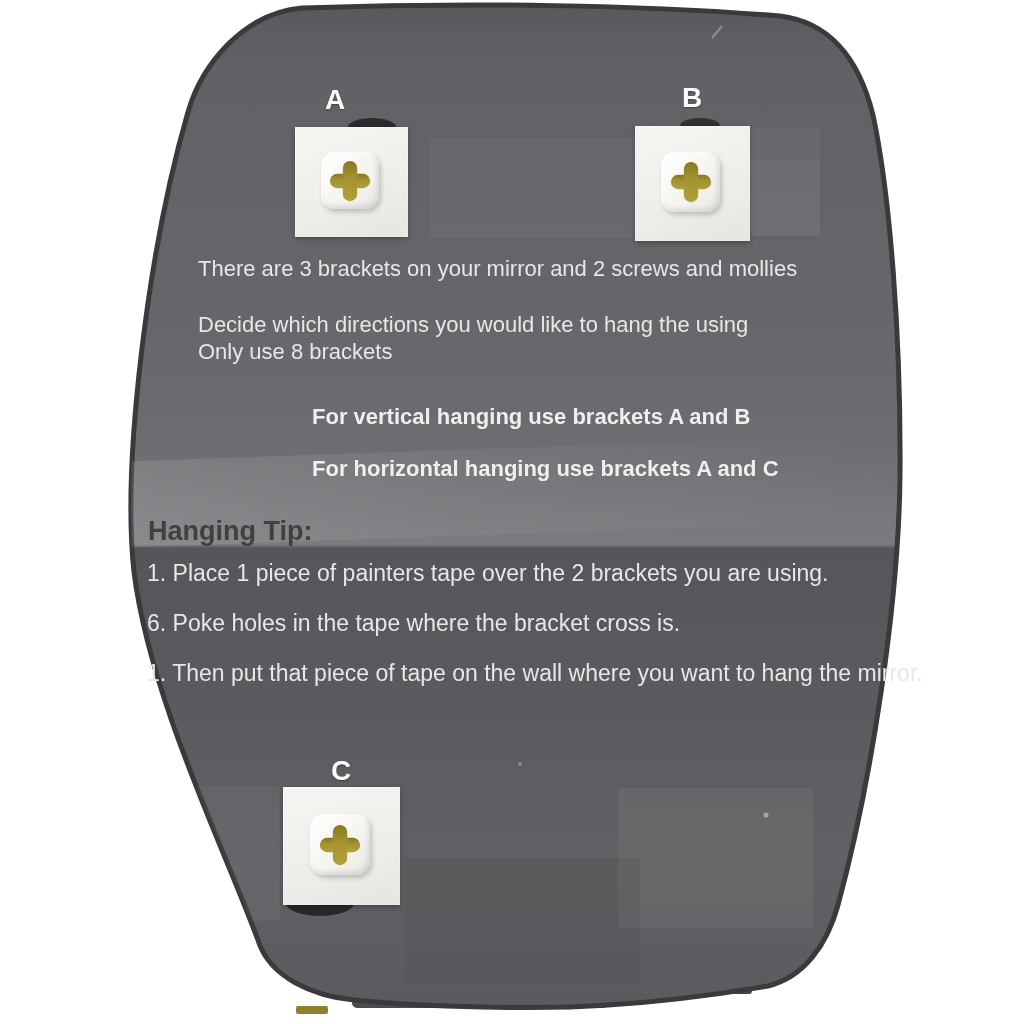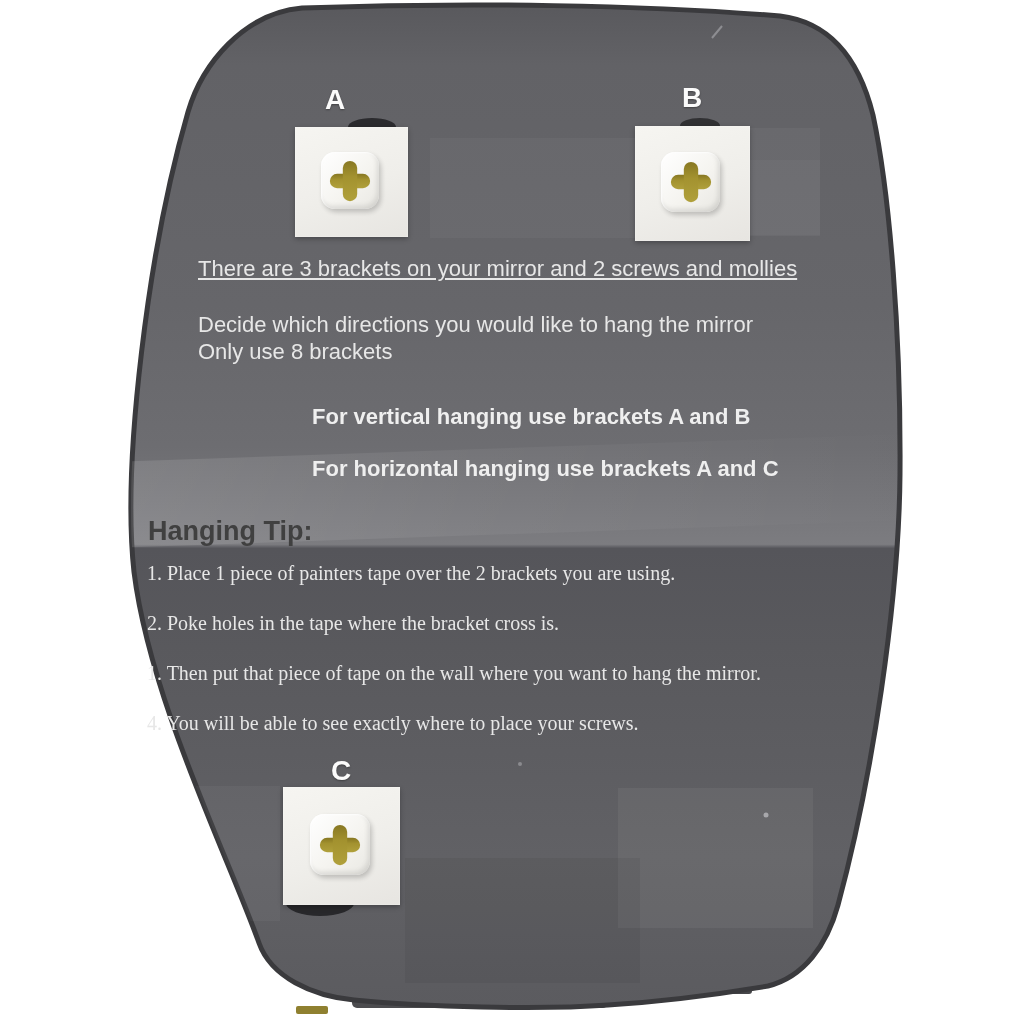--- a/index.html
+++ b/index.html
@@ -59,24 +59,23 @@
   .tip-heading{
     position:absolute;
     color:#404040;
     font-weight:bold;
     font-size:27px;
     line-height:28px;
   }
   .step{
     position:absolute;
     color:#e7e7e7;
-    font-size:20px;
+    font-size:23px;
     line-height:26px;
     white-space:pre;
-    font-family:Liberation Serif, serif;
   }
 </style>
 </head>
 <body>
 
 <div class="stage">
 
   
   <svg width="0" height="0" aria-hidden="true">
     <defs>
@@ -172,27 +171,26 @@
       <div class="bracket-bump">
         <svg class="cross-svg" viewBox="0 0 48 48">
           <rect x="3" y="16.5" width="42" height="15" rx="7.5" fill="url(#brassGrad)"></rect>
           <rect x="16.5" y="3" width="15" height="42" rx="7.5" fill="url(#brassGrad)"></rect>
         </svg>
       </div>
     </div>
   </div>
 
   
-  <div class="txt" style="left:198px;top:255px;text-decoration:underline;">There are 3 brackets on your mirror and 2 screws and mollies</div>
-  <div class="txt" style="left:198px;top:311px;">Decide which directions you would like to hang the mirror</div>
+  <div class="txt" style="left:198px;top:255px;">There are 3 brackets on your mirror and 2 screws and mollies</div>
+  <div class="txt" style="left:198px;top:311px;">Decide which directions you would like to hang the using</div>
   <div class="txt" style="left:198px;top:338px;">Only use 8 brackets</div>
 
   <div class="txt bold" style="left:312px;top:403px;">For vertical hanging use brackets A and B</div>
   <div class="txt bold" style="left:312px;top:455px;">For horizontal hanging use brackets A and C</div>
 
   <div class="tip-heading" style="left:148px;top:517px;">Hanging Tip:</div>
 
   <div class="step" style="left:147px;top:560px;">1. Place 1 piece of painters tape over the 2 brackets you are using.</div>
-  <div class="step" style="left:147px;top:610px;">2. Poke holes in the tape where the bracket cross is.</div>
+  <div class="step" style="left:147px;top:610px;">6. Poke holes in the tape where the bracket cross is.</div>
   <div class="step" style="left:147px;top:660px;">1. Then put that piece of tape on the wall where you want to hang the mirror.</div>
-  <div class="step" style="left:147px;top:710px;">4. You will be able to see exactly where to place your screws.</div>
 
 </div>
 
 </body></html>

